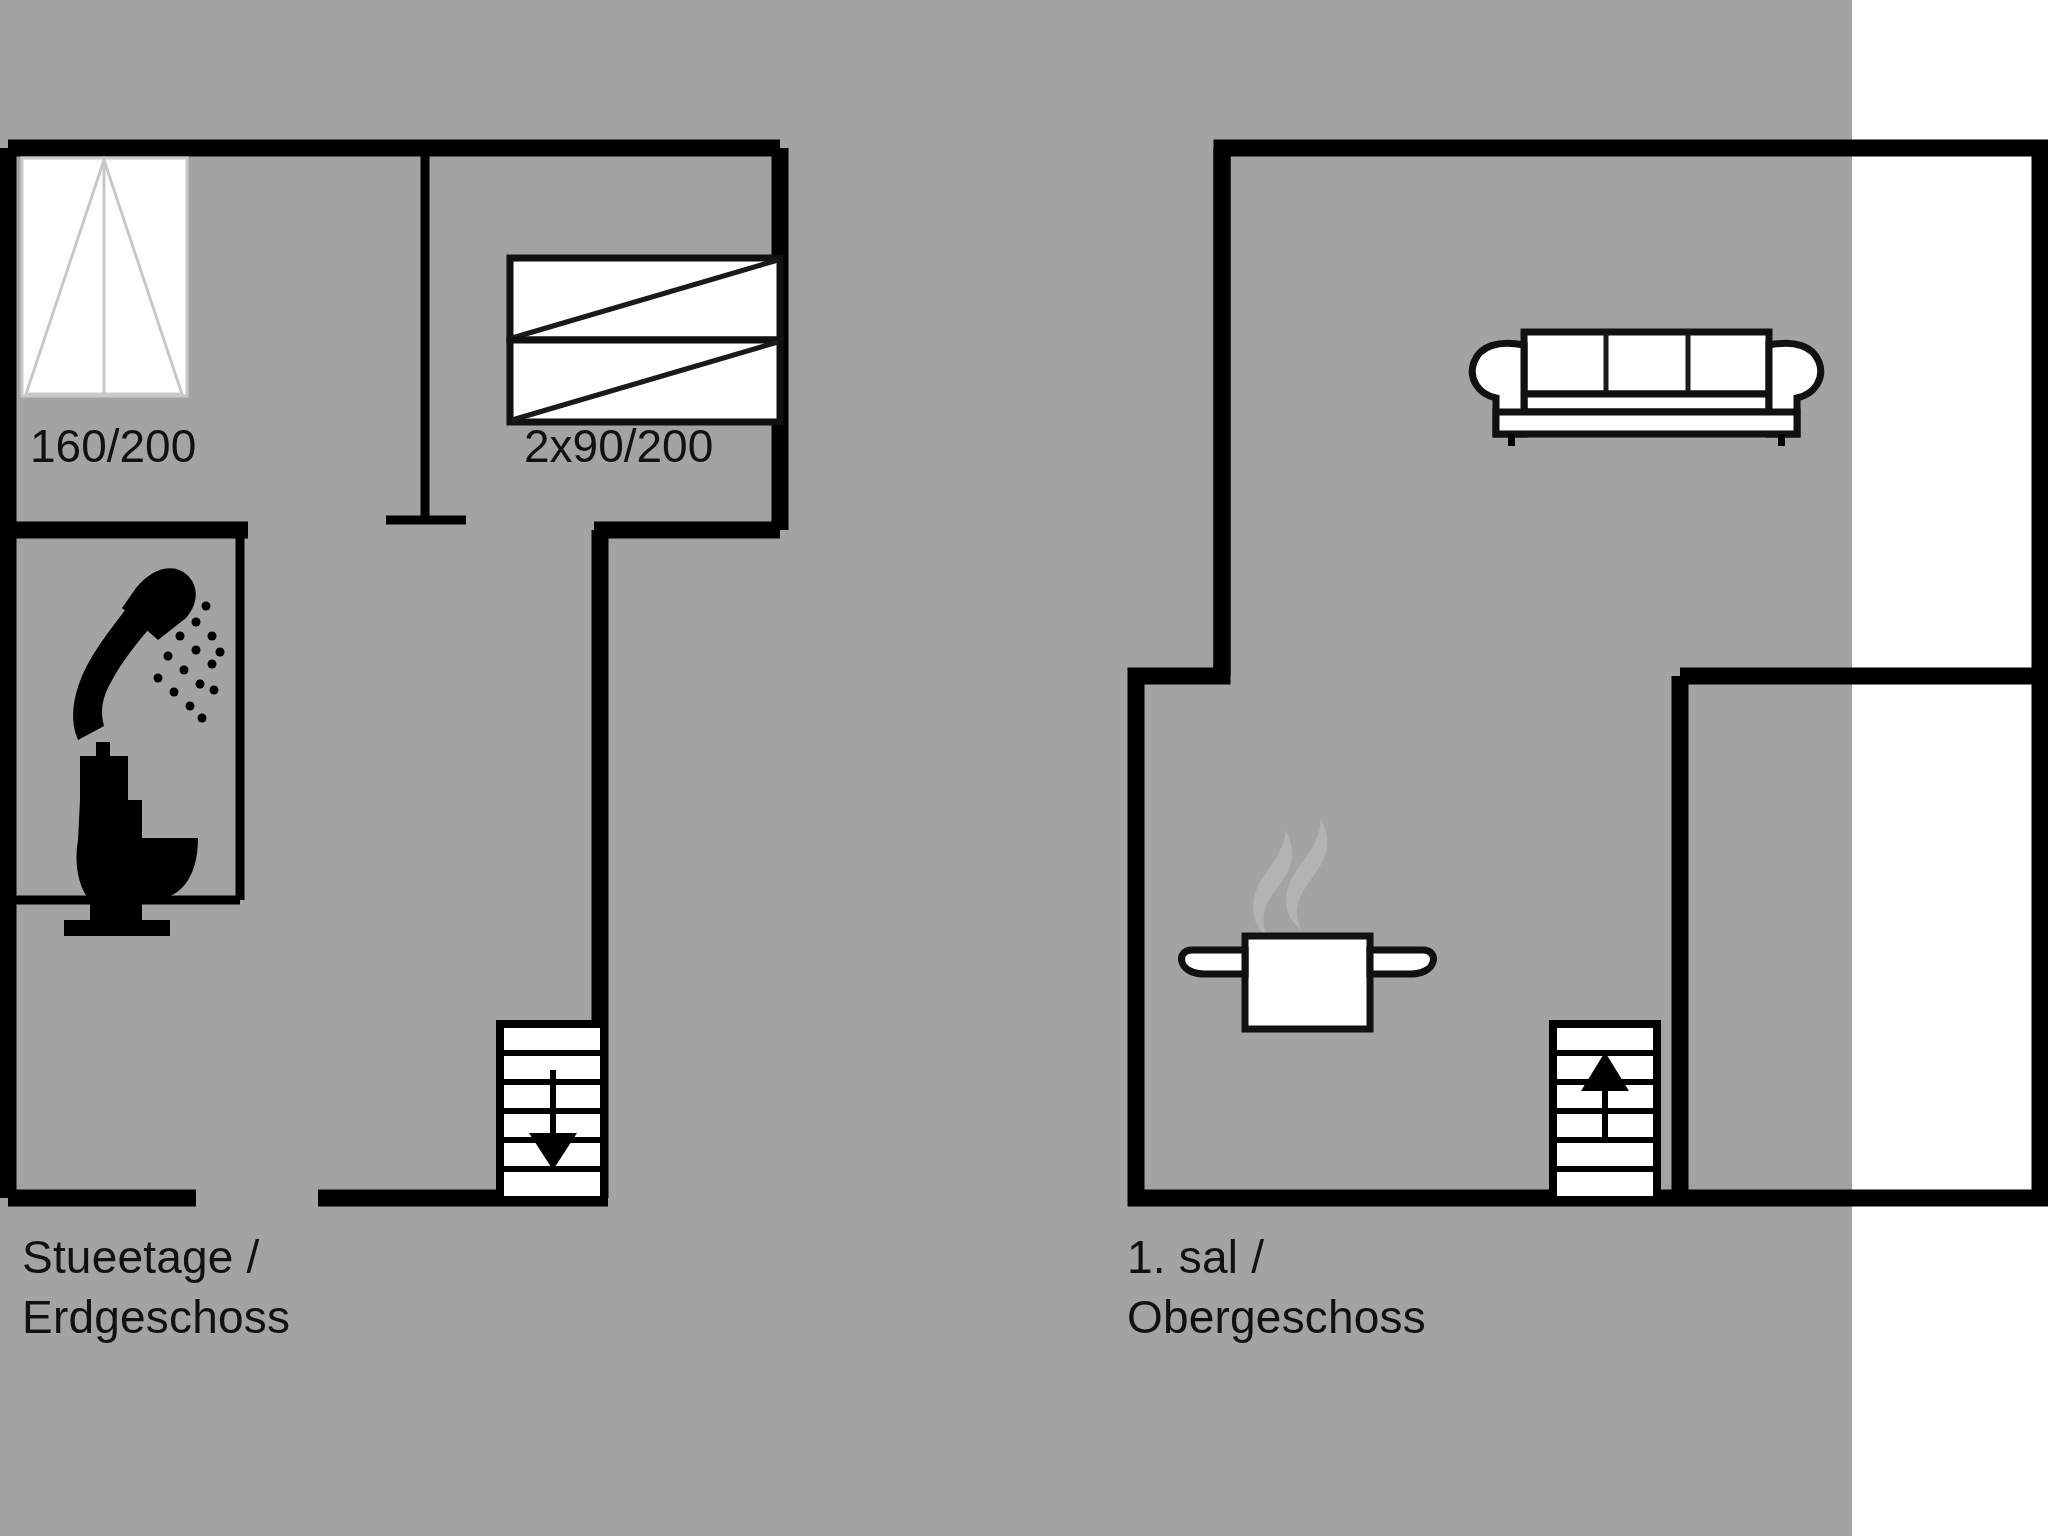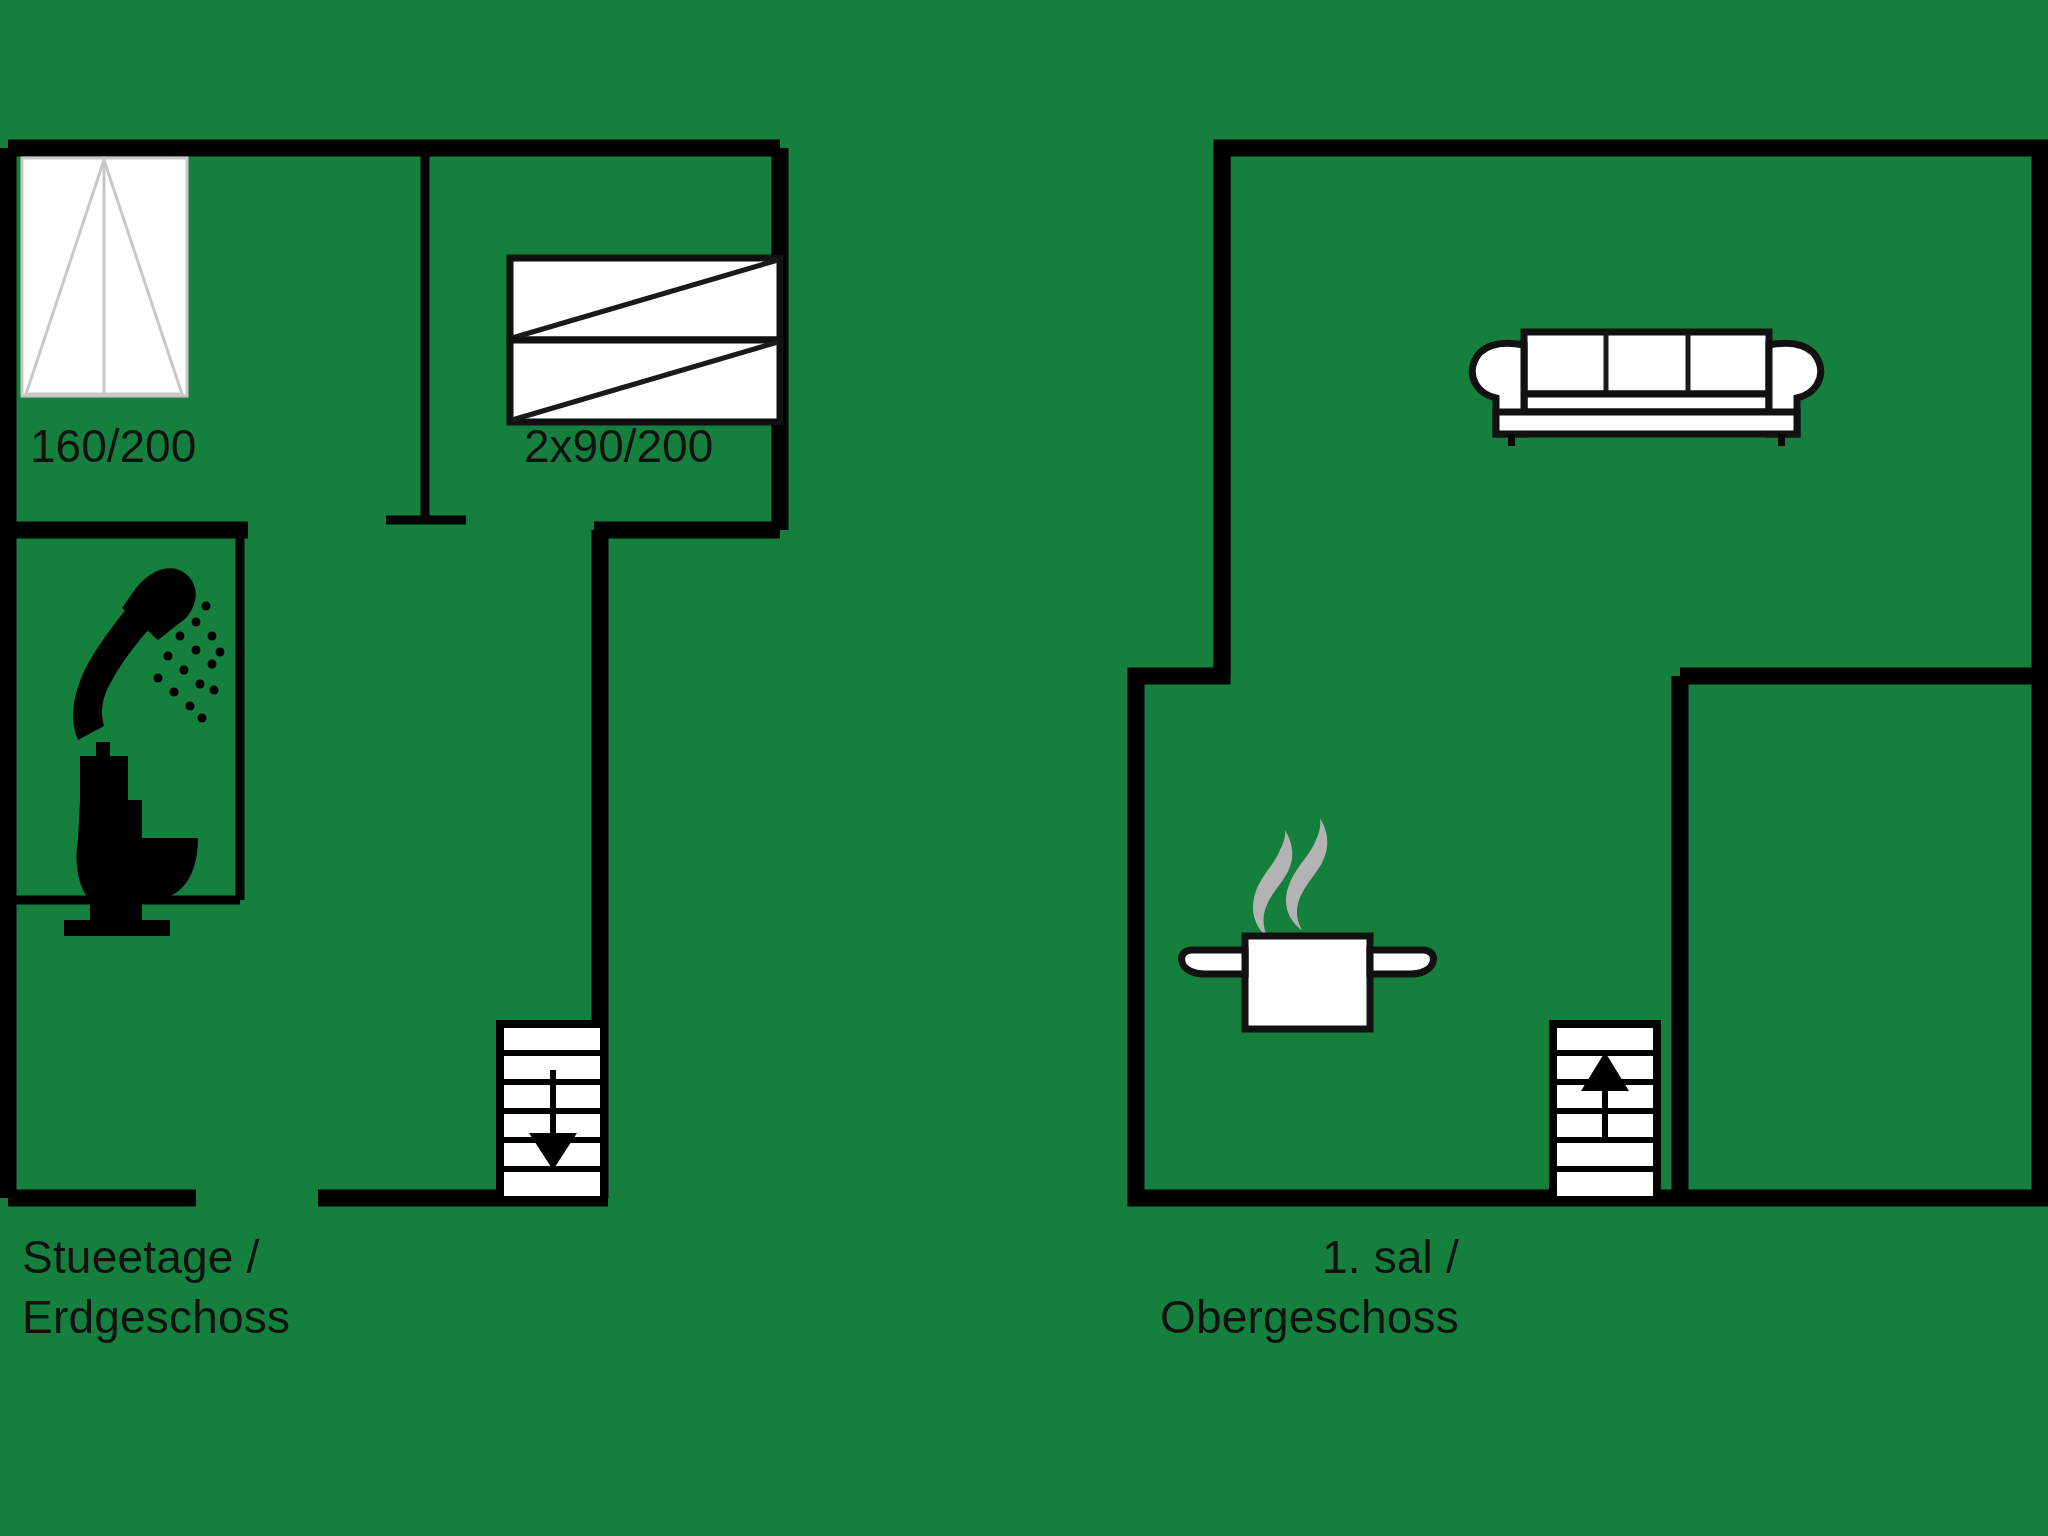--- a/index.html
+++ b/index.html
@@ -8,23 +8,23 @@
     background: #ffffff;
   }
   body {
     width: 2048px;
     height: 1536px;
     font-family: "Liberation Sans", sans-serif;
     overflow: hidden;
   }
   #plan-root {
     position: relative;
-    width: 2048px;
+    width: 1852px;
     height: 1536px;
-    background: #15803d;
+    background: #a3a3a3;
     text-decoration: underline;
   }
   svg.floorplan-svg {
     position: absolute;
     top: 0;
     left: 0;
     width: 2048px;
     height: 1536px;
     display: block;
   }
@@ -88,21 +88,21 @@
   .floor-caption {
     position: absolute;
     font-family: "Liberation Sans", sans-serif;
     font-size: 46px;
     line-height: 1.30;
     color: #111111;
     white-space: pre-line;
     letter-spacing: 0.2px;
   }
   #caption-ground { left: 22px; top: 1228px; }
-  #caption-upper  { left: 1160px; top: 1228px; text-align: right; }
+  #caption-upper  { left: 1127px; top: 1228px; }
 </style>
 </head>
 <body>
 
 <div id="plan-root">
 
   <svg class="floorplan-svg" viewBox="0 0 2048 1536" xmlns="http://www.w3.org/2000/svg">
 
     <g>
 

